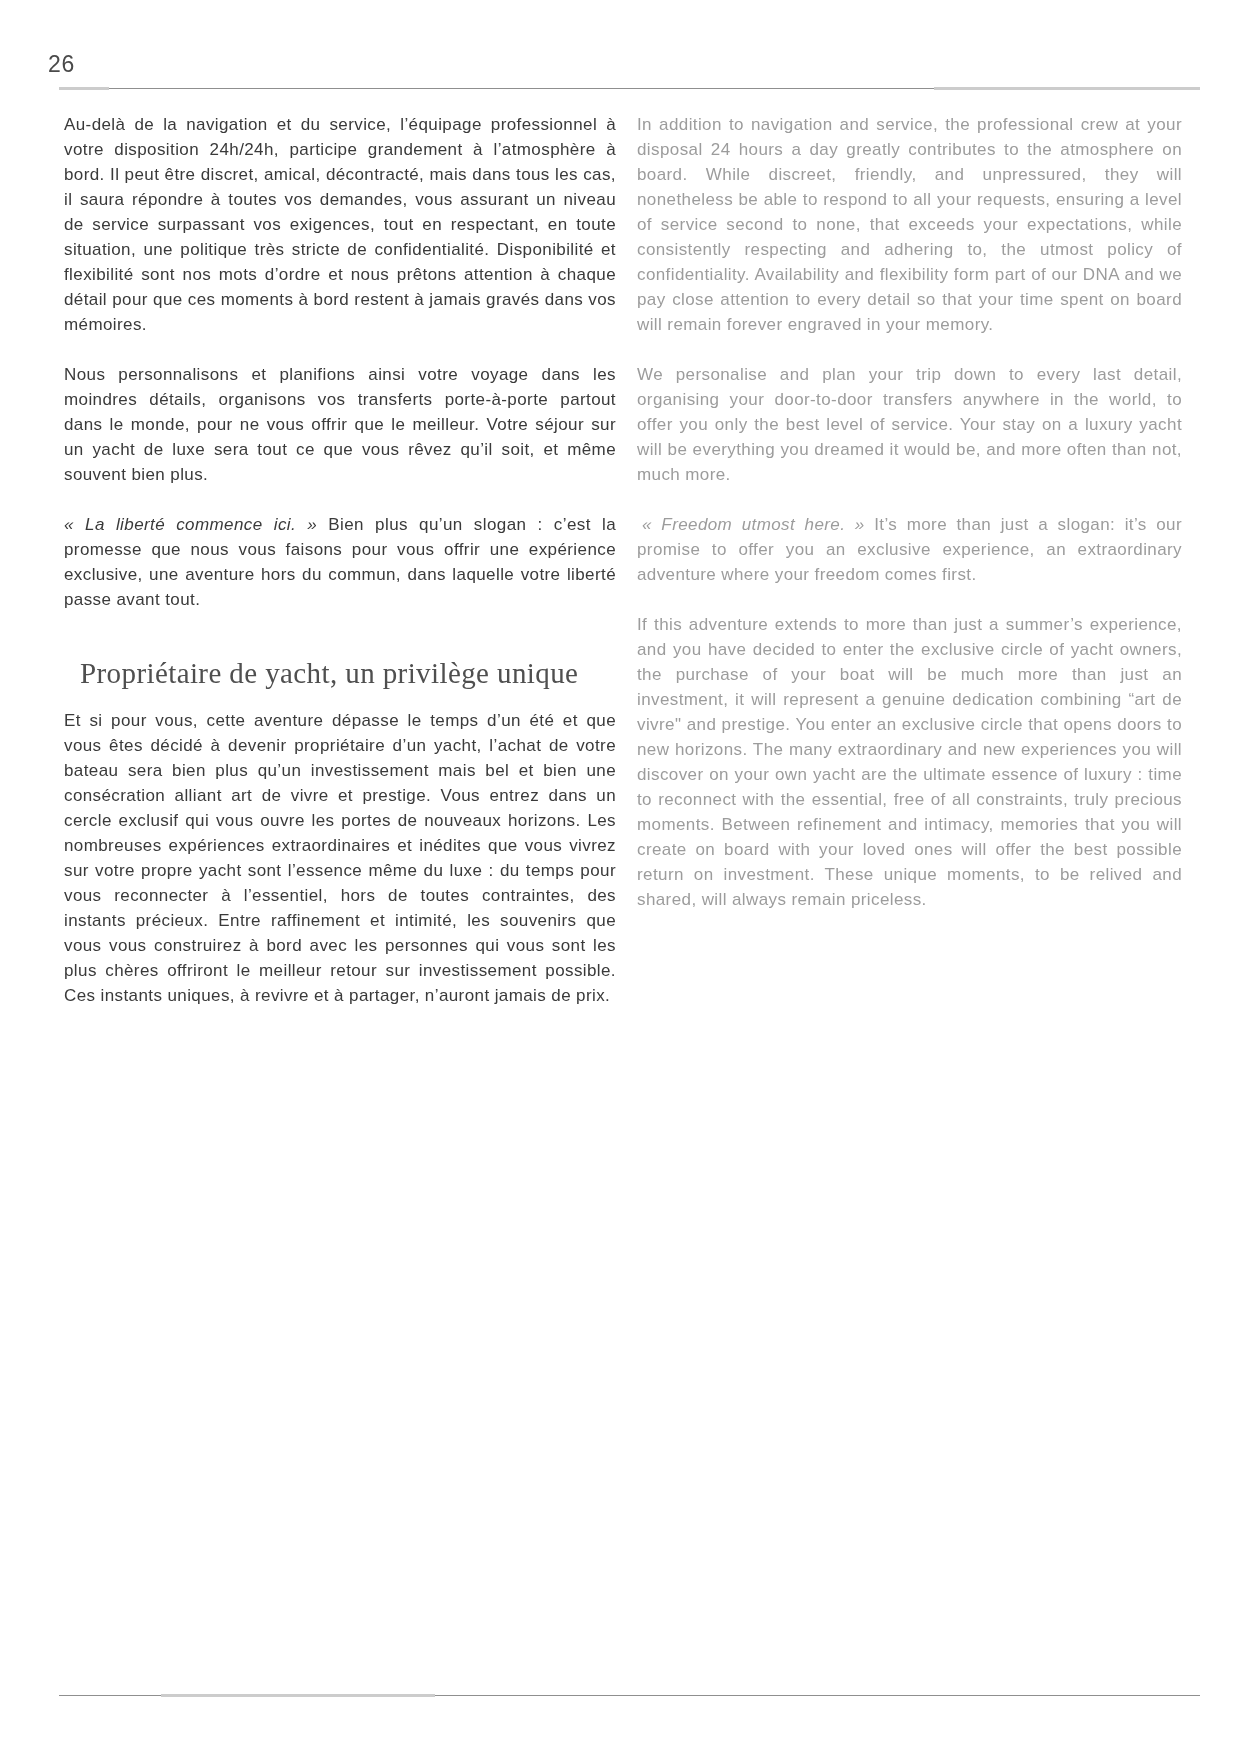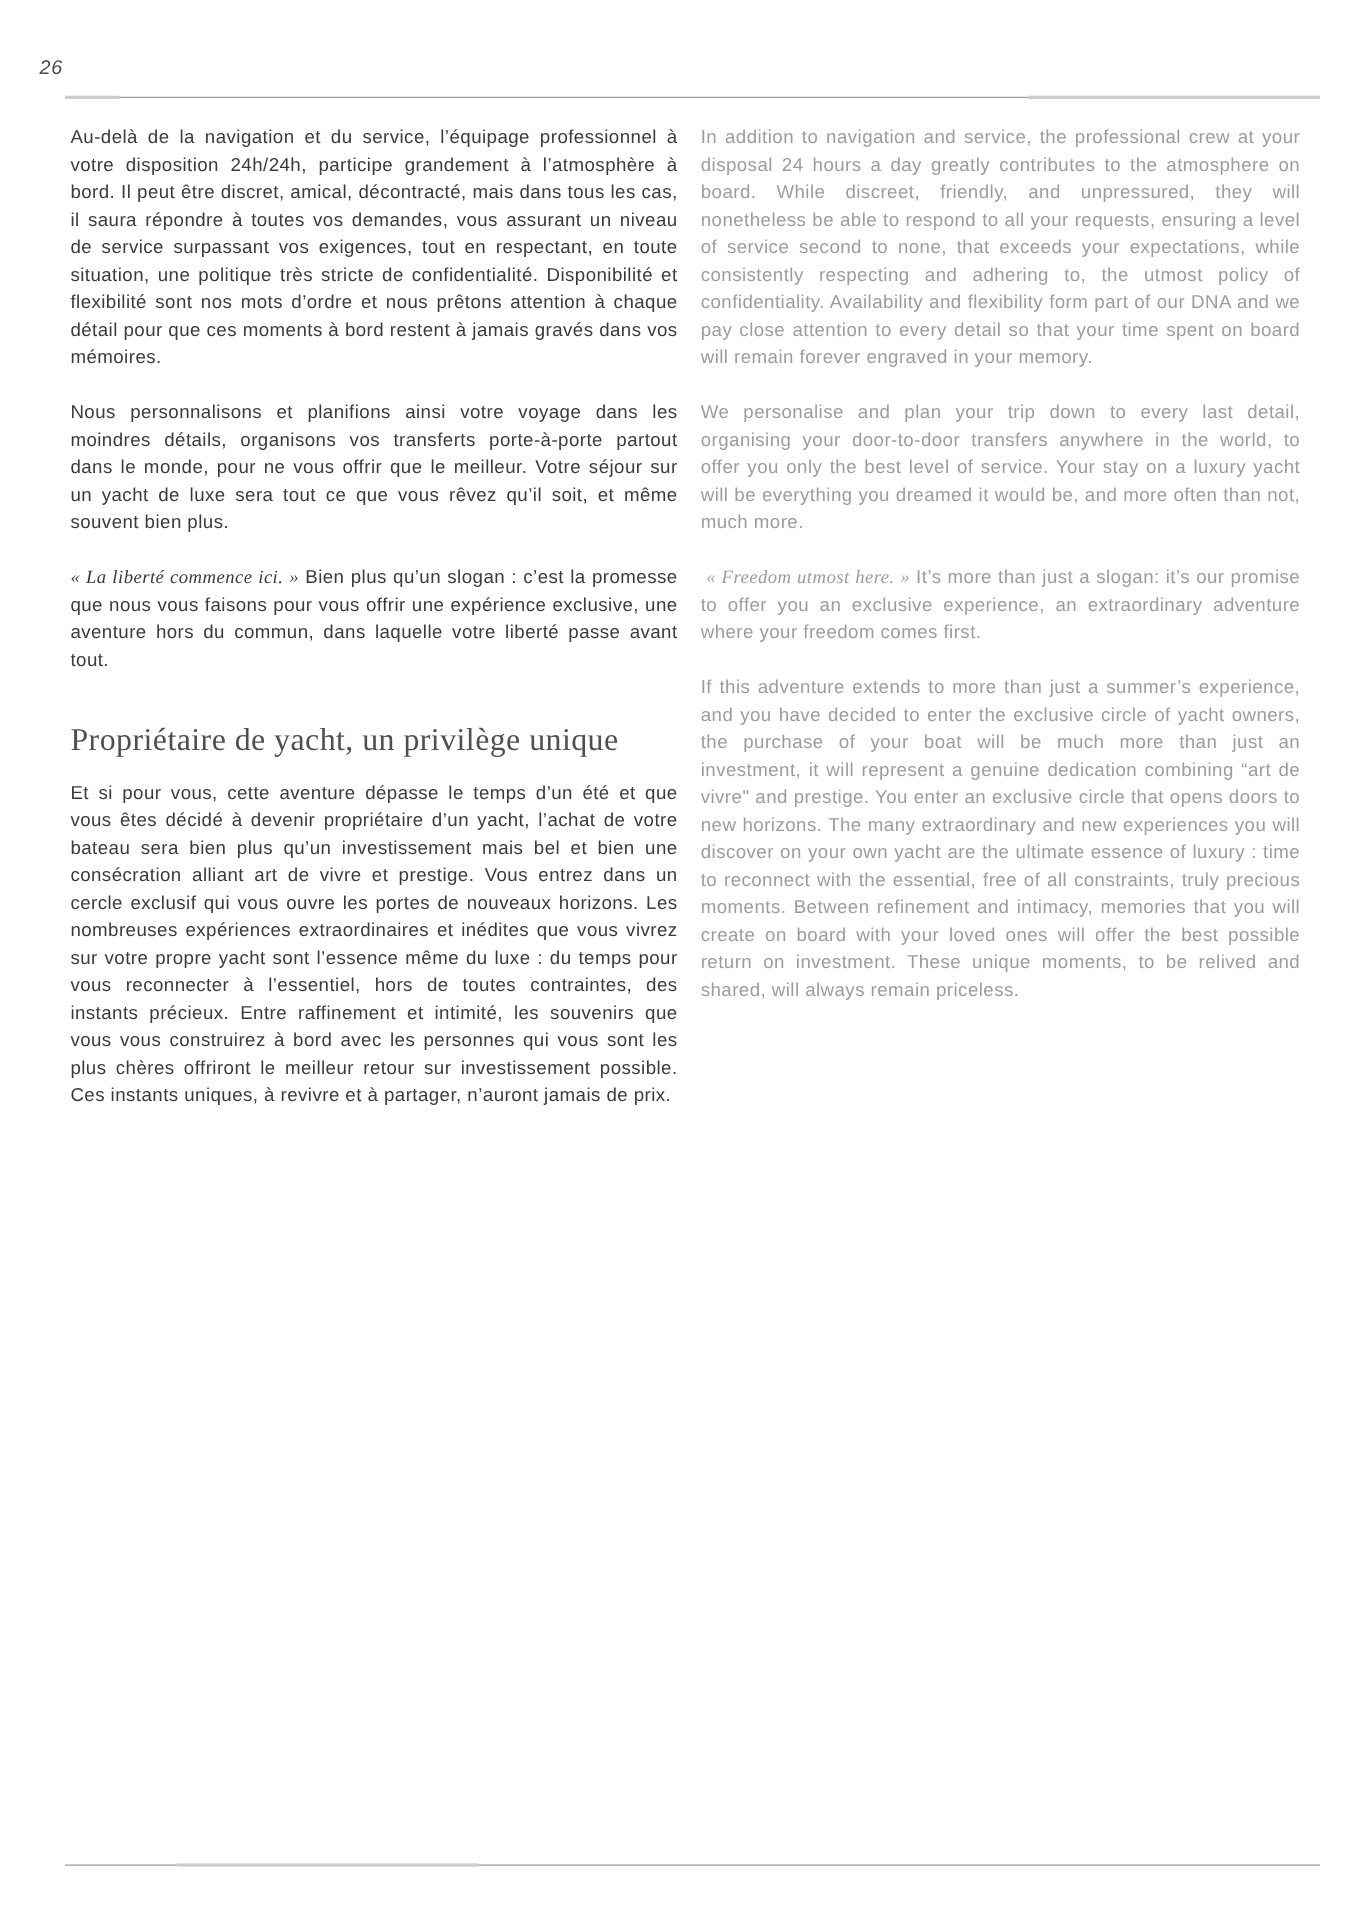--- a/index.html
+++ b/index.html
@@ -10,26 +10,25 @@
   .page {
     position: relative;
     width: 1240px;
     height: 1754px;
     background: #ffffff;
     font-family: "Liberation Sans", sans-serif;
     overflow: hidden;
   }
   .page-number {
     position: absolute;
-    left: 36px;
+    left: 48px;
     top: 51px;
-    font-size: 18px;
+    font-size: 23px;
     letter-spacing: 0.6px;
     color: var(--page-number-color, #4a4a4a);
-    font-style: italic;
   }
   .rule-seg {
     position: absolute;
   }
   
   .rule-top-thick-left  { left: 59px;  top: 87px;  width: 50px;  height: 3px; background: var(--rule-thick, #cccccc); }
   .rule-top-thin        { left: 109px; top: 88px;  width: 825px; height: 1px; background: var(--rule-thin, #8f8f8f); }
   .rule-top-thick-right { left: 934px; top: 87px;  width: 266px; height: 3px; background: var(--rule-thick, #cccccc); }
   
   .rule-bot-thin-left   { left: 59px;  top: 1695px; width: 102px; height: 1px; background: var(--rule-thin, #8f8f8f); }
@@ -52,32 +51,31 @@
   }
   .col p {
     margin: 0 0 25px 0;
     font-size: 17px;
     line-height: 25px;
     letter-spacing: 0.4px;
     text-align: justify;
   }
   .col p em {
     font-style: italic;
-    font-family: Liberation Serif, serif;
   }
   .top-block {
     height: 500px; 
   }
   .col h2 {
     font-family: "Liberation Serif", serif;
     font-weight: 400;
     font-size: 29px;
     line-height: 38px;
     letter-spacing: 0.4px;
-    margin: 42px 0 16px 0;
+    margin: 42px 0 16px 16px;
     white-space: nowrap;
     text-align: left;
   }
   .col-fr h2 { color: var(--french-heading, #4f4f4f); }
   .col-en h2 { color: var(--english-heading, #a6a6a6); }
   .indent { text-indent: 5px; }
 </style>
 </head>
 <body>
 

